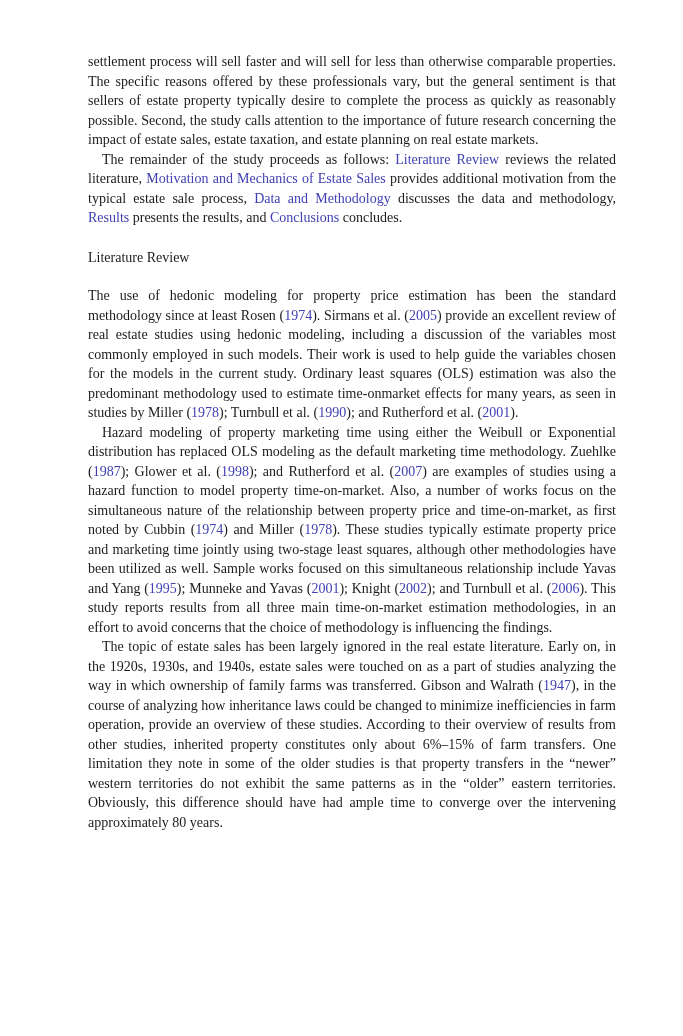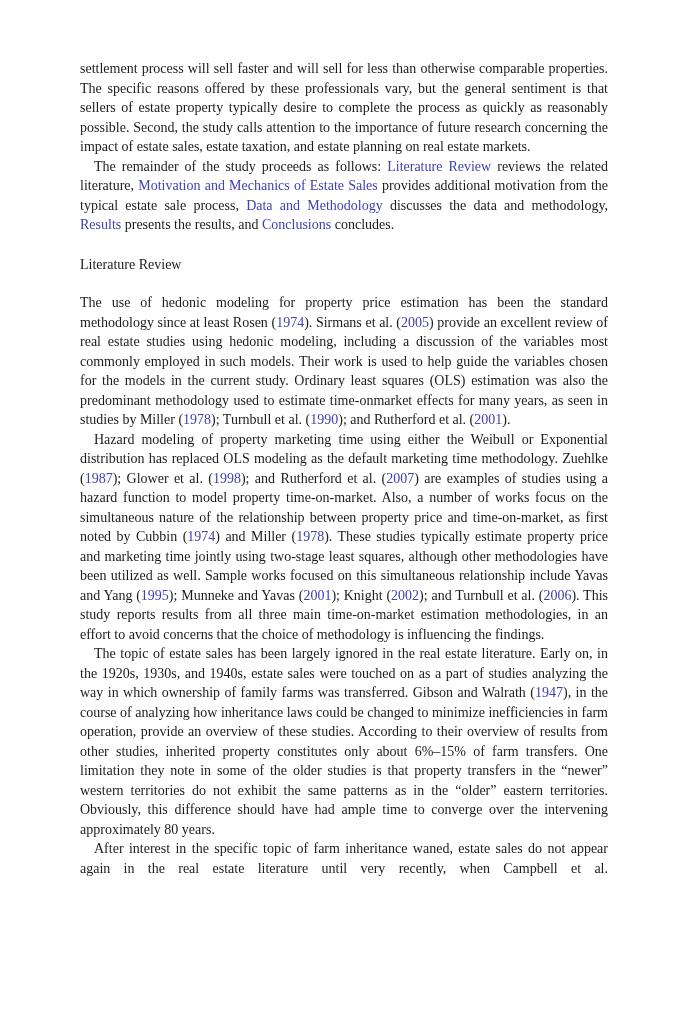--- a/index.html
+++ b/index.html
@@ -14,24 +14,23 @@
     height: 1036px;
     background: #ffffff;
     overflow: hidden;
     font-family: "Liberation Serif", "DejaVu Serif", serif;
     font-size: 14px;
     line-height: 19.5px;
     color: #1b1b1b;
   }
   .text-block {
     position: absolute;
-    left: 80px;
+    left: 88px;
     top: 52px;
     width: 528px;
-    margin-top: 7px;
   }
   .text-block p {
     margin: 0;
     padding: 0;
     text-align: justify;
   }
   .text-block p.indent {
     text-indent: 14px;
   }
   .text-block p.justify-last {
@@ -54,15 +53,14 @@
 <body>
 
 <div class="document-page">
   <div class="text-block">
       <p><span>settlement process will sell faster and will sell for less than otherwise comparable properties. The specific reasons offered by these professionals vary, but the general sentiment is that sellers of estate property typically desire to complete the process as quickly as reasonably possible. Second, the study calls attention to the importance of future research concerning the impact of estate sales, estate taxation, and estate planning on real estate markets.</span></p>
       <p class="indent"><span>The remainder of the study proceeds as follows: </span><a class="inline-link">Literature Review</a><span> reviews the related literature, </span><a class="inline-link">Motivation and Mechanics of Estate Sales</a><span> provides additional motivation from the typical estate sale process, </span><a class="inline-link">Data and Methodology</a><span> discusses the data and methodology, </span><a class="inline-link">Results</a><span> presents the results, and </span><a class="inline-link">Conclusions</a><span> concludes.</span></p>
       <h2 class="section-heading">Literature Review</h2>
       <p><span>The use of hedonic modeling for property price estimation has been the standard methodology since at least Rosen (</span><a class="inline-link">1974</a><span>). Sirmans et al. (</span><a class="inline-link">2005</a><span>) provide an excellent review of real estate studies using hedonic modeling, including a discussion of the variables most commonly employed in such models. Their work is used to help guide the variables chosen for the models in the current study. Ordinary least squares (OLS) estimation was also the predominant methodology used to estimate time-onmarket effects for many years, as seen in studies by Miller (</span><a class="inline-link">1978</a><span>); Turnbull et al. (</span><a class="inline-link">1990</a><span>); and Rutherford et al. (</span><a class="inline-link">2001</a><span>).</span></p>
       <p class="indent"><span>Hazard modeling of property marketing time using either the Weibull or Exponential distribution has replaced OLS modeling as the default marketing time methodology. Zuehlke (</span><a class="inline-link">1987</a><span>); Glower et al. (</span><a class="inline-link">1998</a><span>); and Rutherford et al. (</span><a class="inline-link">2007</a><span>) are examples of studies using a hazard function to model property time-on-market. Also, a number of works focus on the simultaneous nature of the relationship between property price and time-on-market, as first noted by Cubbin (</span><a class="inline-link">1974</a><span>) and Miller (</span><a class="inline-link">1978</a><span>). These studies typically estimate property price and marketing time jointly using two-stage least squares, although other methodologies have been utilized as well. Sample works focused on this simultaneous relationship include Yavas and Yang (</span><a class="inline-link">1995</a><span>); Munneke and Yavas (</span><a class="inline-link">2001</a><span>); Knight (</span><a class="inline-link">2002</a><span>); and Turnbull et al. (</span><a class="inline-link">2006</a><span>). This study reports results from all three main time-on-market estimation methodologies, in an effort to avoid concerns that the choice of methodology is influencing the findings.</span></p>
       <p class="indent"><span>The topic of estate sales has been largely ignored in the real estate literature. Early on, in the 1920s, 1930s, and 1940s, estate sales were touched on as a part of studies analyzing the way in which ownership of family farms was transferred. Gibson and Walrath (</span><a class="inline-link">1947</a><span>), in the course of analyzing how inheritance laws could be changed to minimize inefficiencies in farm operation, provide an overview of these studies. According to their overview of results from other studies, inherited property constitutes only about 6%–15% of farm transfers. One limitation they note in some of the older studies is that property transfers in the “newer” western territories do not exhibit the same patterns as in the “older” eastern territories. Obviously, this difference should have had ample time to converge over the intervening approximately 80 years.</span></p>
-      <p class="indent justify-last"><span>After interest in the specific topic of farm inheritance waned, estate sales do not appear again in the real estate literature until very recently, when Campbell et al.</span></p>
     </div>
 </div>
 
 </body></html>

